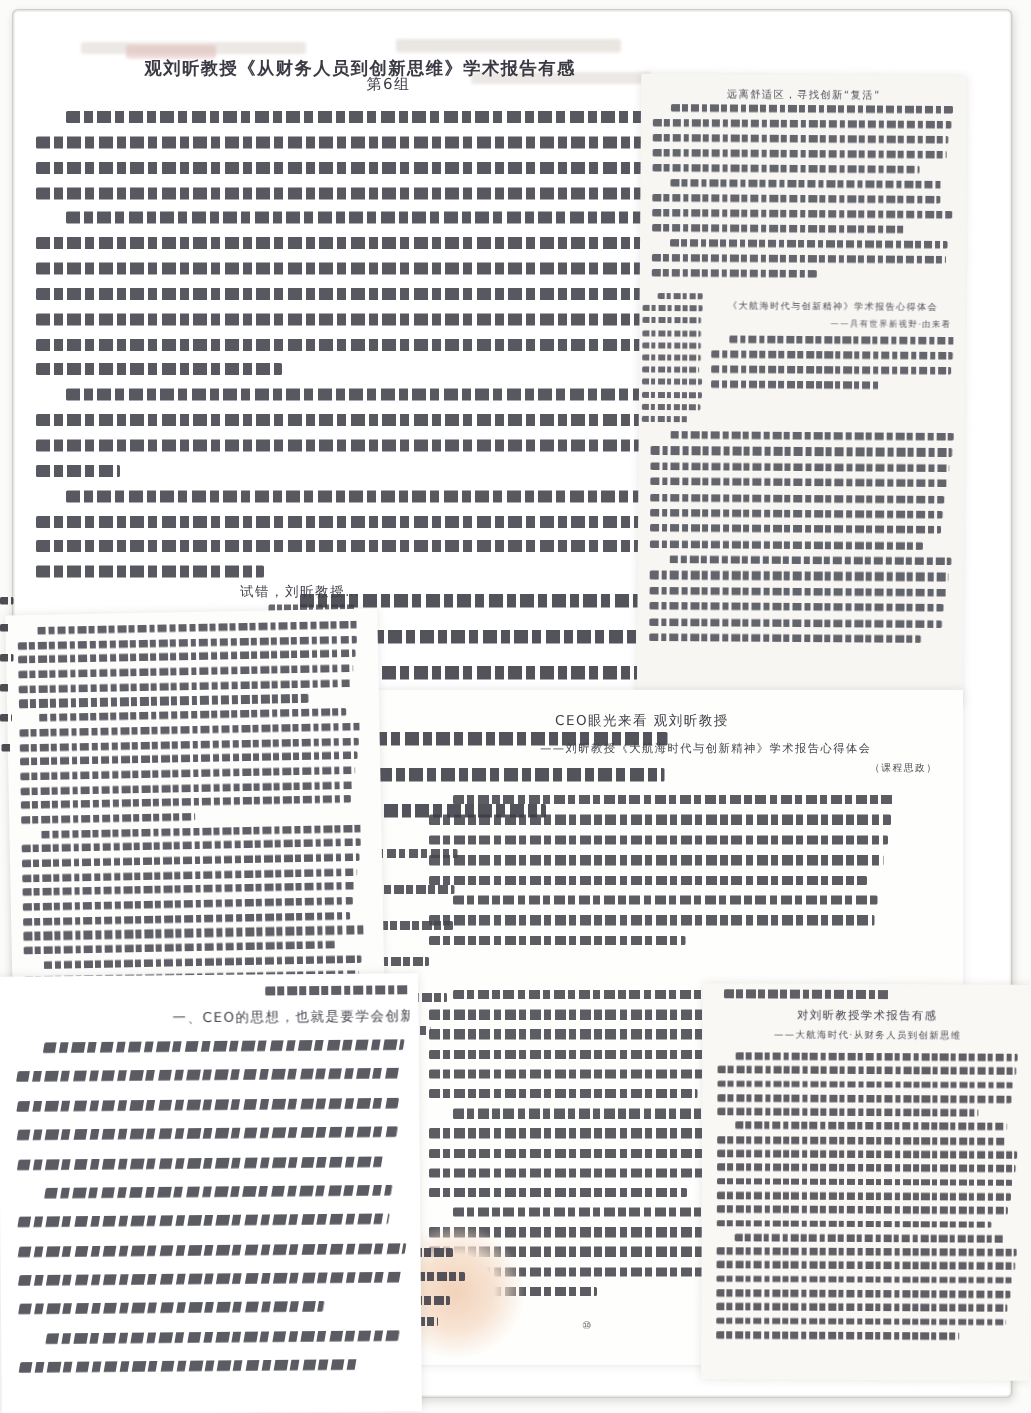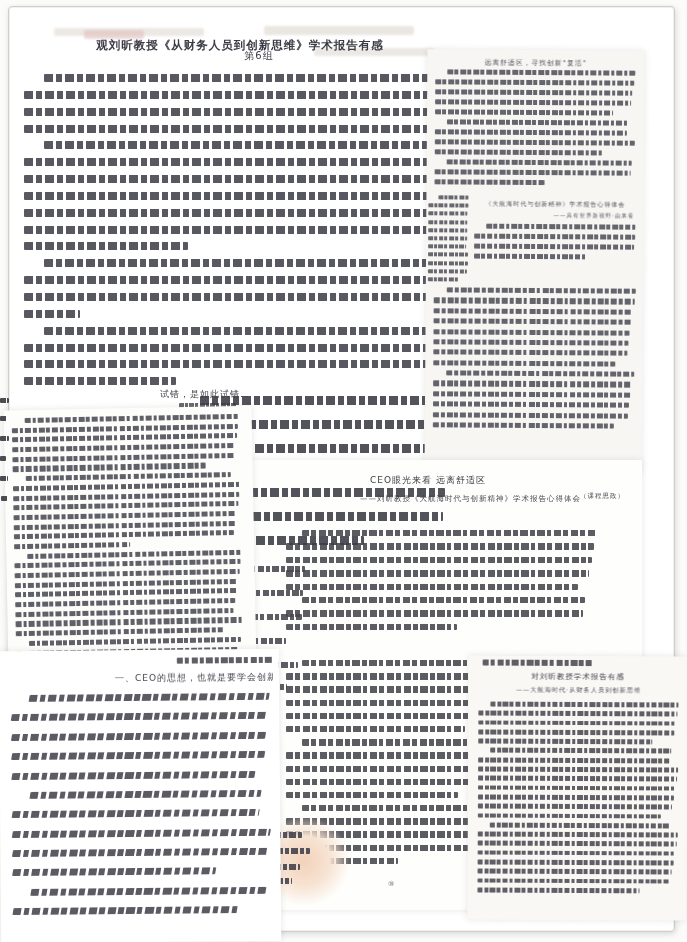--- a/index.html
+++ b/index.html
@@ -56,21 +56,21 @@
         <div class="sl" style="height: 8px; margin-bottom: 8.85px; margin-left: 0px; width: calc(37.9% + 0px); background: repeating-linear-gradient(90deg, rgb(66, 66, 76) 0px, rgb(66, 66, 76) 9.2px, transparent 9.2px, transparent 11.8px, rgb(66, 66, 76) 11.8px, rgb(66, 66, 76) 17.8px, transparent 17.8px, transparent 21px);"></div>
         <div class="sl" style="height: 8px; margin-bottom: 8.85px; margin-left: 20px; width: calc(97.2% - 20px); background: repeating-linear-gradient(90deg, rgb(66, 66, 76) 0px, rgb(66, 66, 76) 9.2px, transparent 9.2px, transparent 11.8px, rgb(66, 66, 76) 11.8px, rgb(66, 66, 76) 17.8px, transparent 17.8px, transparent 21px);"></div>
         <div class="sl" style="height: 8px; margin-bottom: 8.85px; margin-left: 0px; width: calc(96.5% + 0px); background: repeating-linear-gradient(90deg, rgb(66, 66, 76) 0px, rgb(66, 66, 76) 9.2px, transparent 9.2px, transparent 11.8px, rgb(66, 66, 76) 11.8px, rgb(66, 66, 76) 17.8px, transparent 17.8px, transparent 21px);"></div>
         <div class="sl" style="height: 8px; margin-bottom: 8.85px; margin-left: 0px; width: calc(95.8% + 0px); background: repeating-linear-gradient(90deg, rgb(66, 66, 76) 0px, rgb(66, 66, 76) 9.2px, transparent 9.2px, transparent 11.8px, rgb(66, 66, 76) 11.8px, rgb(66, 66, 76) 17.8px, transparent 17.8px, transparent 21px);"></div>
         <div class="sl" style="height: 8px; margin-bottom: 8.85px; margin-left: 0px; width: calc(13% + 0px); background: repeating-linear-gradient(90deg, rgb(66, 66, 76) 0px, rgb(66, 66, 76) 9.2px, transparent 9.2px, transparent 11.8px, rgb(66, 66, 76) 11.8px, rgb(66, 66, 76) 17.8px, transparent 17.8px, transparent 21px);"></div>
         <div class="sl" style="height: 8px; margin-bottom: 8.85px; margin-left: 20px; width: calc(99.3% - 20px); background: repeating-linear-gradient(90deg, rgb(66, 66, 76) 0px, rgb(66, 66, 76) 9.2px, transparent 9.2px, transparent 11.8px, rgb(66, 66, 76) 11.8px, rgb(66, 66, 76) 17.8px, transparent 17.8px, transparent 21px);"></div>
         <div class="sl" style="height: 8px; margin-bottom: 8.85px; margin-left: 0px; width: calc(98.6% + 0px); background: repeating-linear-gradient(90deg, rgb(66, 66, 76) 0px, rgb(66, 66, 76) 9.2px, transparent 9.2px, transparent 11.8px, rgb(66, 66, 76) 11.8px, rgb(66, 66, 76) 17.8px, transparent 17.8px, transparent 21px);"></div>
         <div class="sl" style="height: 8px; margin-bottom: 8.85px; margin-left: 0px; width: calc(97.9% + 0px); background: repeating-linear-gradient(90deg, rgb(66, 66, 76) 0px, rgb(66, 66, 76) 9.2px, transparent 9.2px, transparent 11.8px, rgb(66, 66, 76) 11.8px, rgb(66, 66, 76) 17.8px, transparent 17.8px, transparent 21px);"></div>
         <div class="sl" style="height: 8px; margin-bottom: 8.85px; margin-left: 0px; width: calc(35.2% + 0px); background: repeating-linear-gradient(90deg, rgb(66, 66, 76) 0px, rgb(66, 66, 76) 9.2px, transparent 9.2px, transparent 11.8px, rgb(66, 66, 76) 11.8px, rgb(66, 66, 76) 17.8px, transparent 17.8px, transparent 21px);"></div>
       </div>
-    <div class="hw" style="left:146px;top:366px;font-size:9px;width:120px;color:#45454e">试错，是如此试错…</div>
+    <div class="hw" style="left:146px;top:366px;font-size:9px;width:120px;color:#45454e">试错，刘昕教授…</div>
     <div>
         <div class="sl" style="position: absolute; left: 165px; top: 381px; width: 58px; height: 4.5px; background: repeating-linear-gradient(90deg, rgb(85, 85, 94) 0px, rgb(85, 85, 94) 4.6px, transparent 4.6px, transparent 5.9px, rgb(85, 85, 94) 5.9px, rgb(85, 85, 94) 8.9px, transparent 8.9px, transparent 10.5px);"></div>
       </div>
     <div>
         <div class="sl" style="position: absolute; left: 186px; top: 374px; width: 256px; height: 9px; background: repeating-linear-gradient(90deg, rgb(60, 60, 70) 0px, rgb(60, 60, 70) 9.2px, transparent 9.2px, transparent 11.8px, rgb(60, 60, 70) 11.8px, rgb(60, 60, 70) 17.8px, transparent 17.8px, transparent 21px);"></div>
         <div class="sl" style="position: absolute; left: 182px; top: 398px; width: 262px; height: 9px; background: repeating-linear-gradient(90deg, rgb(60, 60, 70) 0px, rgb(60, 60, 70) 9.2px, transparent 9.2px, transparent 11.8px, rgb(60, 60, 70) 11.8px, rgb(60, 60, 70) 17.8px, transparent 17.8px, transparent 21px);"></div>
         <div class="sl" style="position: absolute; left: 178px; top: 422px; width: 240px; height: 9px; background: repeating-linear-gradient(90deg, rgb(60, 60, 70) 0px, rgb(60, 60, 70) 9.2px, transparent 9.2px, transparent 11.8px, rgb(60, 60, 70) 11.8px, rgb(60, 60, 70) 17.8px, transparent 17.8px, transparent 21px);"></div>
       </div>
   </section>
 
@@ -126,23 +126,23 @@
         <div class="sl" style="height: 5.2px; margin-bottom: 5.2px; margin-left: 0px; width: calc(97.2% + 0px); background: repeating-linear-gradient(90deg, rgb(80, 80, 90) 0px, rgb(80, 80, 90) 5.98px, transparent 5.98px, transparent 7.67px, rgb(80, 80, 90) 7.67px, rgb(80, 80, 90) 11.57px, transparent 11.57px, transparent 13.65px);"></div>
         <div class="sl" style="height: 5.2px; margin-bottom: 5.2px; margin-left: 0px; width: calc(96.5% + 0px); background: repeating-linear-gradient(90deg, rgb(80, 80, 90) 0px, rgb(80, 80, 90) 5.98px, transparent 5.98px, transparent 7.67px, rgb(80, 80, 90) 7.67px, rgb(80, 80, 90) 11.57px, transparent 11.57px, transparent 13.65px);"></div>
         <div class="sl" style="height: 5.2px; margin-bottom: 5.2px; margin-left: 0px; width: calc(89.8% + 0px); background: repeating-linear-gradient(90deg, rgb(80, 80, 90) 0px, rgb(80, 80, 90) 5.98px, transparent 5.98px, transparent 7.67px, rgb(80, 80, 90) 7.67px, rgb(80, 80, 90) 11.57px, transparent 11.57px, transparent 13.65px);"></div>
       </div>
     <div>
         <div class="sl" style="position: absolute; left: 144px; top: 420px; width: 66px; height: 1.8px; background: repeating-linear-gradient(90deg, rgb(138, 138, 144) 0px, rgb(138, 138, 144) 2px, transparent 2px, transparent 3px, rgb(138, 138, 144) 3px, rgb(138, 138, 144) 4.2px, transparent 4.2px, transparent 4.84px);"></div>
       </div>
   </section>
 
   <section class="panel pC">
-    <div class="hw" style="left:120px;top:14px;width:200px;font-size:9px;color:#3e3e48">CEO眼光来看 远离舒适区</div>
+    <div class="hw" style="left:120px;top:14px;width:200px;font-size:9px;color:#3e3e48">CEO眼光来看 观刘昕教授</div>
     <div class="hw" style="left:110px;top:34px;width:272px;font-size:7.5px;text-align:left;color:#45454f">——刘昕教授《大航海时代与创新精神》学术报告心得体会</div>
-    <div class="hw" style="left:330px;top:32px;width:56px;font-size:6.5px;white-space:normal;color:#4c4c55">（课程思政）</div>
+    <div class="hw" style="left:330px;top:48px;width:56px;font-size:6.5px;white-space:normal;color:#4c4c55">（课程思政）</div>
     <div class="blk" style="left:36px;top:70px;width:310px;">
         <div class="sl" style="height: 6.4px; margin-bottom: 7px; margin-left: 16px; width: calc(100% - 16px); background: repeating-linear-gradient(90deg, rgb(70, 70, 79) 0px, rgb(70, 70, 79) 7.36px, transparent 7.36px, transparent 9.44px, rgb(70, 70, 79) 9.44px, rgb(70, 70, 79) 14.24px, transparent 14.24px, transparent 16.8px);"></div>
         <div class="sl" style="height: 6.4px; margin-bottom: 7px; margin-left: 0px; width: calc(99.3% + 0px); background: repeating-linear-gradient(90deg, rgb(70, 70, 79) 0px, rgb(70, 70, 79) 7.36px, transparent 7.36px, transparent 9.44px, rgb(70, 70, 79) 9.44px, rgb(70, 70, 79) 14.24px, transparent 14.24px, transparent 16.8px);"></div>
         <div class="sl" style="height: 6.4px; margin-bottom: 7px; margin-left: 0px; width: calc(98.6% + 0px); background: repeating-linear-gradient(90deg, rgb(70, 70, 79) 0px, rgb(70, 70, 79) 7.36px, transparent 7.36px, transparent 9.44px, rgb(70, 70, 79) 9.44px, rgb(70, 70, 79) 14.24px, transparent 14.24px, transparent 16.8px);"></div>
         <div class="sl" style="height: 6.4px; margin-bottom: 7px; margin-left: 0px; width: calc(97.9% + 0px); background: repeating-linear-gradient(90deg, rgb(70, 70, 79) 0px, rgb(70, 70, 79) 7.36px, transparent 7.36px, transparent 9.44px, rgb(70, 70, 79) 9.44px, rgb(70, 70, 79) 14.24px, transparent 14.24px, transparent 16.8px);"></div>
         <div class="sl" style="height: 6.4px; margin-bottom: 7px; margin-left: 0px; width: calc(94.2% + 0px); background: repeating-linear-gradient(90deg, rgb(70, 70, 79) 0px, rgb(70, 70, 79) 7.36px, transparent 7.36px, transparent 9.44px, rgb(70, 70, 79) 9.44px, rgb(70, 70, 79) 14.24px, transparent 14.24px, transparent 16.8px);"></div>
         <div class="sl" style="height: 6.4px; margin-bottom: 7px; margin-left: 16px; width: calc(96.5% - 16px); background: repeating-linear-gradient(90deg, rgb(70, 70, 79) 0px, rgb(70, 70, 79) 7.36px, transparent 7.36px, transparent 9.44px, rgb(70, 70, 79) 9.44px, rgb(70, 70, 79) 14.24px, transparent 14.24px, transparent 16.8px);"></div>
         <div class="sl" style="height: 6.4px; margin-bottom: 7px; margin-left: 0px; width: calc(95.8% + 0px); background: repeating-linear-gradient(90deg, rgb(70, 70, 79) 0px, rgb(70, 70, 79) 7.36px, transparent 7.36px, transparent 9.44px, rgb(70, 70, 79) 9.44px, rgb(70, 70, 79) 14.24px, transparent 14.24px, transparent 16.8px);"></div>
         <div class="sl" style="height: 6.4px; margin-bottom: 7px; margin-left: 0px; width: calc(55% + 0px); background: repeating-linear-gradient(90deg, rgb(70, 70, 79) 0px, rgb(70, 70, 79) 7.36px, transparent 7.36px, transparent 9.44px, rgb(70, 70, 79) 9.44px, rgb(70, 70, 79) 14.24px, transparent 14.24px, transparent 16.8px);"></div>
       </div>

